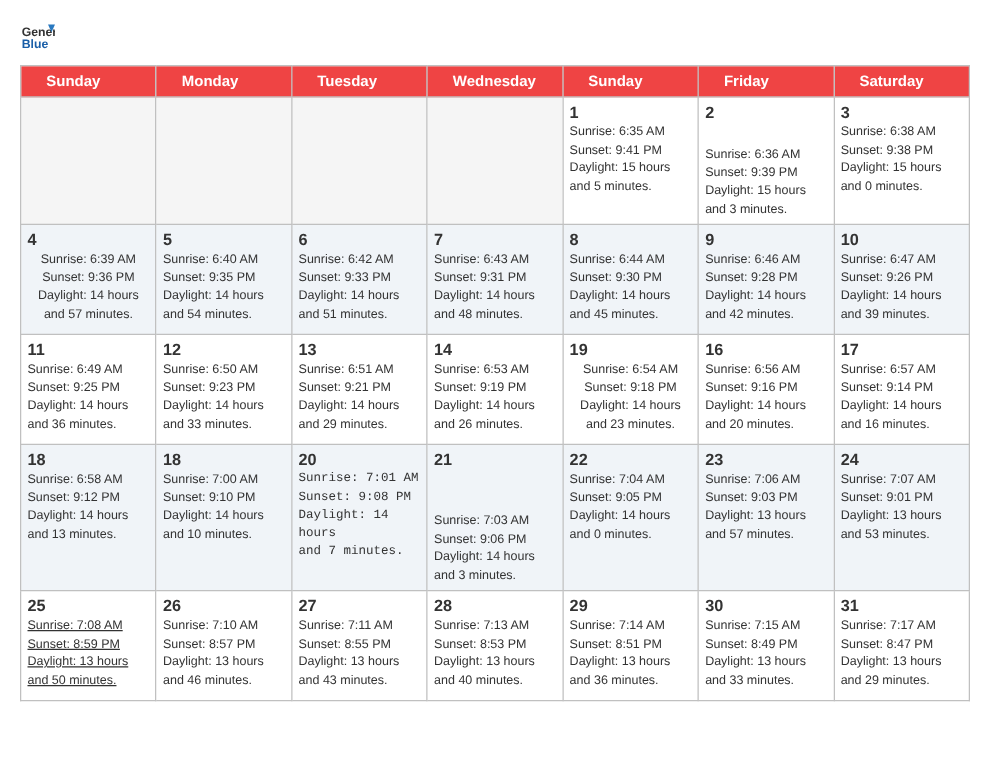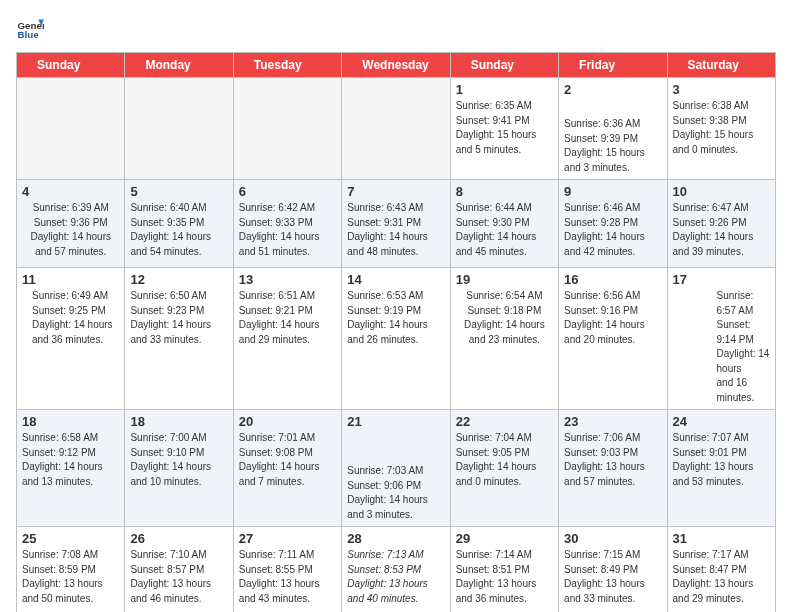--- a/index.html
+++ b/index.html
@@ -186,21 +186,21 @@
           <div class="day-num">10</div>
           <div class="day-info" style="white-space: pre-line;">Sunrise: 6:47 AM
 Sunset: 9:26 PM
 Daylight: 14 hours
 and 39 minutes.</div>
         </td>
       </tr>
       <tr>
         <td>
           <div class="day-num">11</div>
-          <div class="day-info" style="white-space: pre-line; margin-left: 10px;">Sunrise: 6:49 AM
+          <div class="day-info" style="white-space: pre-line;">Sunrise: 6:49 AM
 Sunset: 9:25 PM
 Daylight: 14 hours
 and 36 minutes.</div>
         </td>
         <td>
           <div class="day-num">12</div>
           <div class="day-info" style="white-space: pre-line;">Sunrise: 6:50 AM
 Sunset: 9:23 PM
 Daylight: 14 hours
 and 33 minutes.</div>
@@ -228,21 +228,21 @@
         </td>
         <td>
           <div class="day-num">16</div>
           <div class="day-info" style="white-space: pre-line;">Sunrise: 6:56 AM
 Sunset: 9:16 PM
 Daylight: 14 hours
 and 20 minutes.</div>
         </td>
         <td>
           <div class="day-num">17</div>
-          <div class="day-info" style="white-space: pre-line; margin-left: 44px;">Sunrise: 6:57 AM
+          <div class="day-info" style="white-space: pre-line;">Sunrise: 6:57 AM
 Sunset: 9:14 PM
 Daylight: 14 hours
 and 16 minutes.</div>
         </td>
       </tr>
       <tr>
         <td class="alt-row">
           <div class="day-num">18</div>
           <div class="day-info" style="white-space: pre-line;">Sunrise: 6:58 AM
 Sunset: 9:12 PM
@@ -251,21 +251,21 @@
         </td>
         <td class="alt-row">
           <div class="day-num">18</div>
           <div class="day-info" style="white-space: pre-line;">Sunrise: 7:00 AM
 Sunset: 9:10 PM
 Daylight: 14 hours
 and 10 minutes.</div>
         </td>
         <td class="alt-row">
           <div class="day-num">20</div>
-          <div class="day-info" style="white-space: pre-line;">Sunrise: 7:01 AM
+          <div class="day-info" style="white-space: pre-line; font-family: Liberation Mono, monospace;">Sunrise: 7:01 AM
 Sunset: 9:08 PM
 Daylight: 14 hours
 and 7 minutes.</div>
         </td>
         <td class="alt-row">
           <div class="day-num">21</div>
           <div class="day-info" style="white-space: pre-line; margin-top: 35px;">Sunrise: 7:03 AM
 Sunset: 9:06 PM
 Daylight: 14 hours
 and 3 minutes.</div>
@@ -288,42 +288,42 @@
           <div class="day-num">24</div>
           <div class="day-info" style="white-space: pre-line;">Sunrise: 7:07 AM
 Sunset: 9:01 PM
 Daylight: 13 hours
 and 53 minutes.</div>
         </td>
       </tr>
       <tr>
         <td>
           <div class="day-num">25</div>
-          <div class="day-info" style="white-space: pre-line;">Sunrise: 7:08 AM
+          <div class="day-info" style="white-space: pre-line; text-decoration: underline;">Sunrise: 7:08 AM
 Sunset: 8:59 PM
 Daylight: 13 hours
 and 50 minutes.</div>
         </td>
         <td>
           <div class="day-num">26</div>
           <div class="day-info" style="white-space: pre-line;">Sunrise: 7:10 AM
 Sunset: 8:57 PM
 Daylight: 13 hours
 and 46 minutes.</div>
         </td>
         <td>
           <div class="day-num">27</div>
           <div class="day-info" style="white-space: pre-line;">Sunrise: 7:11 AM
 Sunset: 8:55 PM
 Daylight: 13 hours
 and 43 minutes.</div>
         </td>
         <td>
           <div class="day-num">28</div>
-          <div class="day-info" style="white-space: pre-line; font-style: italic;">Sunrise: 7:13 AM
+          <div class="day-info" style="white-space: pre-line;">Sunrise: 7:13 AM
 Sunset: 8:53 PM
 Daylight: 13 hours
 and 40 minutes.</div>
         </td>
         <td>
           <div class="day-num">29</div>
           <div class="day-info" style="white-space: pre-line;">Sunrise: 7:14 AM
 Sunset: 8:51 PM
 Daylight: 13 hours
 and 36 minutes.</div>

